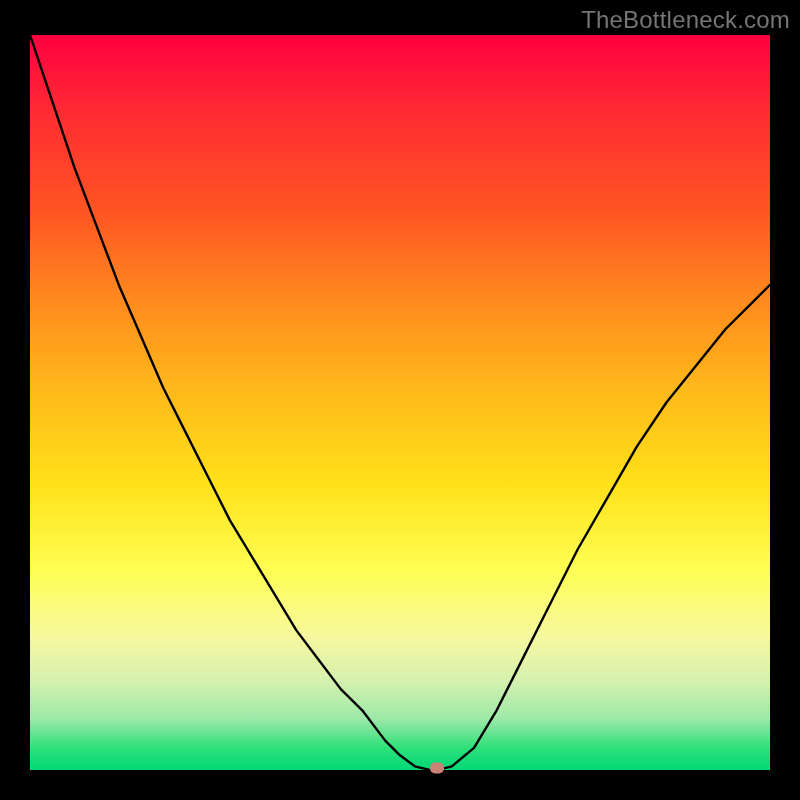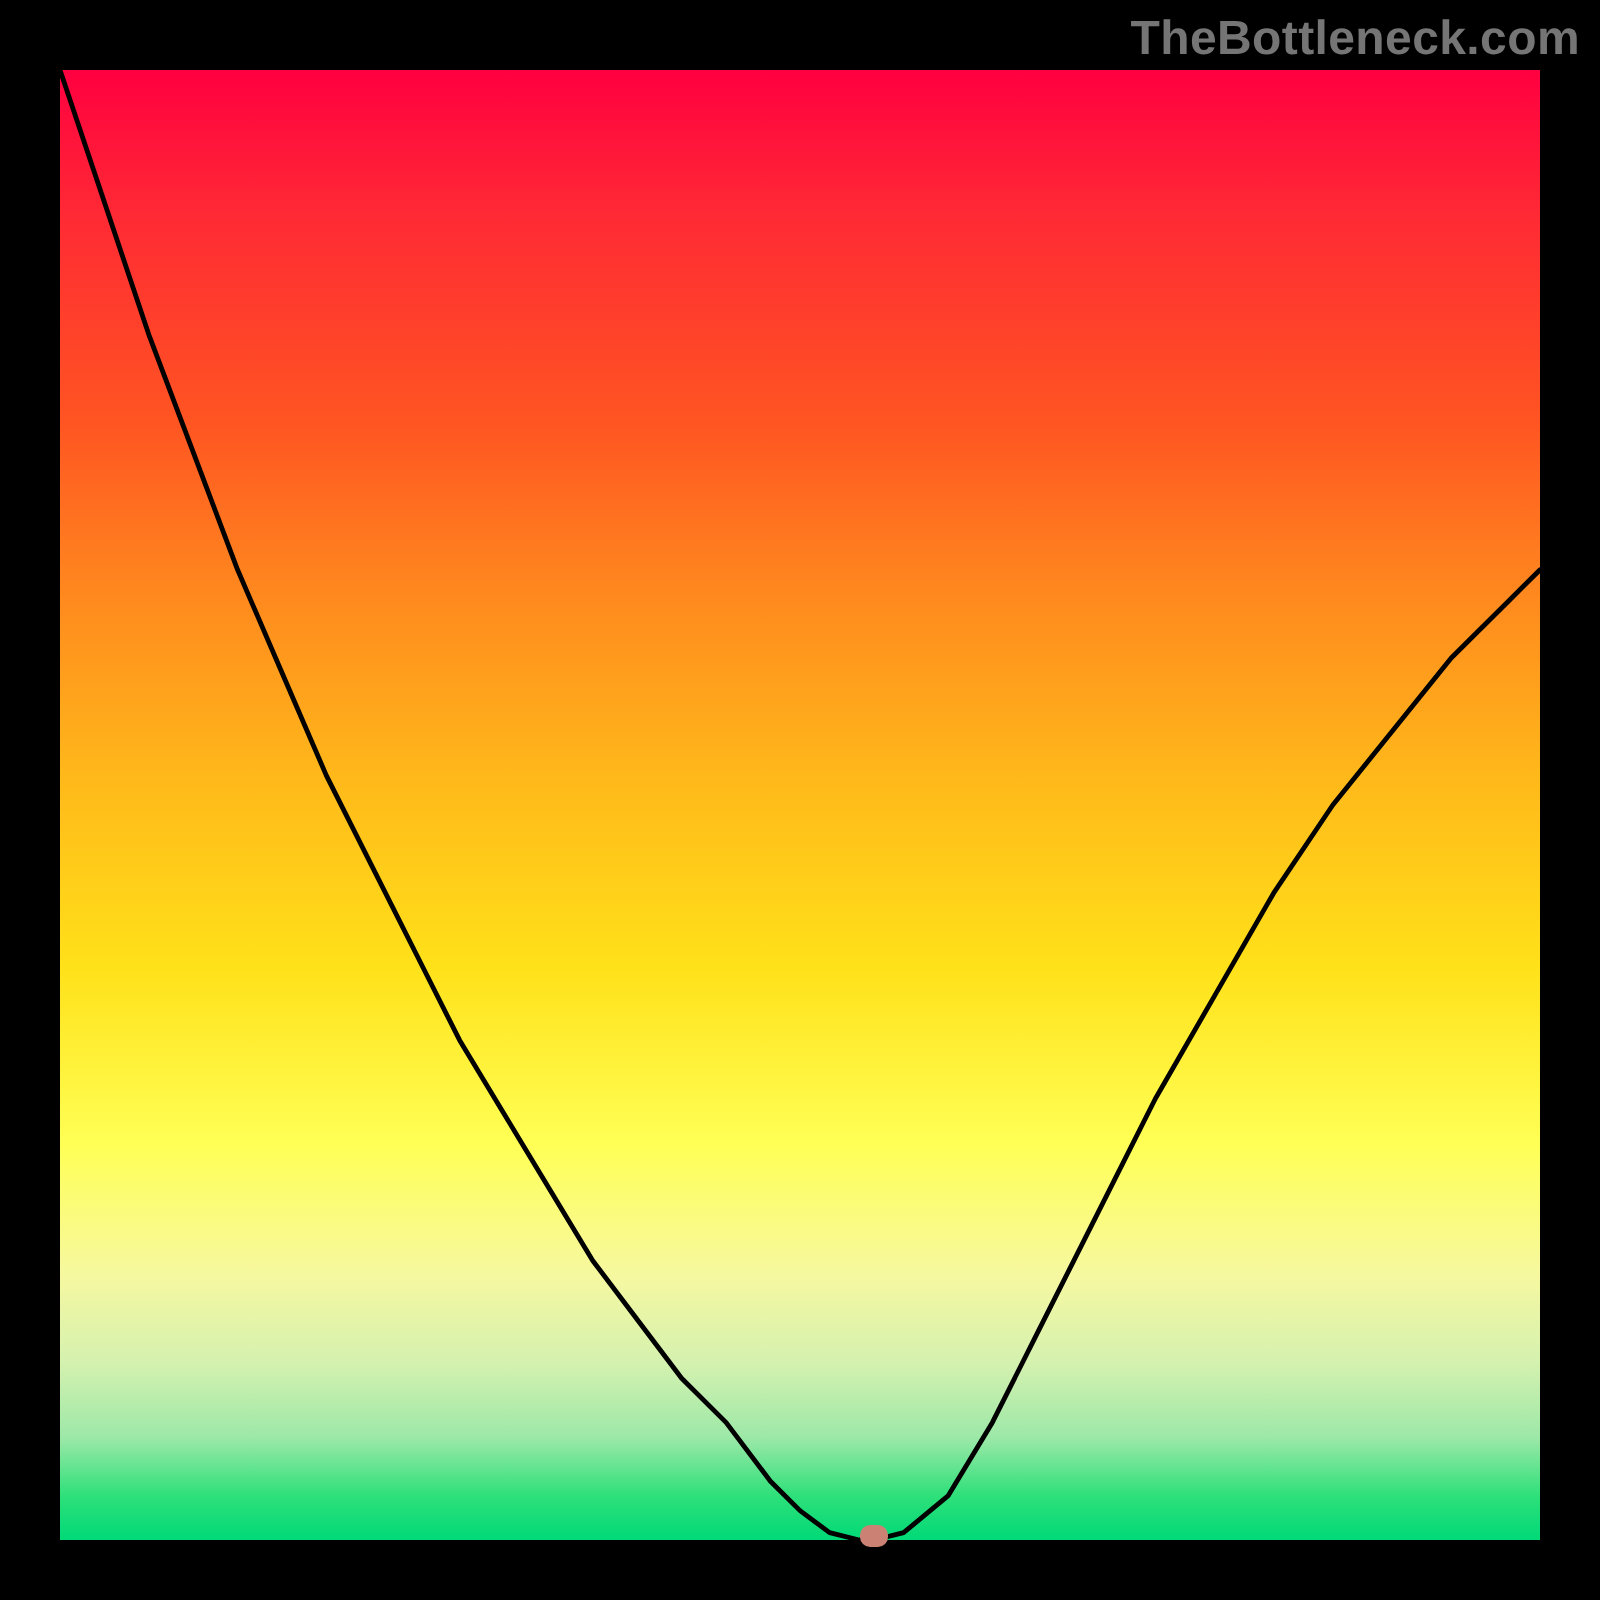--- a/index.html
+++ b/index.html
@@ -15,21 +15,21 @@
     width: 800px;
     height: 800px;
     background: #000;
   }
   .attribution {
     position: absolute;
     top: 6px;
     right: 10px;
     font-family: Arial, Helvetica, sans-serif;
     font-size: 24px;
-    font-weight: 700;
+    font-weight: 400;
     color: #757575;
     letter-spacing: 0.2px;
     z-index: 3;
   }
   .plot {
     position: absolute;
     left: 30px;
     top: 35px;
     width: 740px;
     height: 735px;

